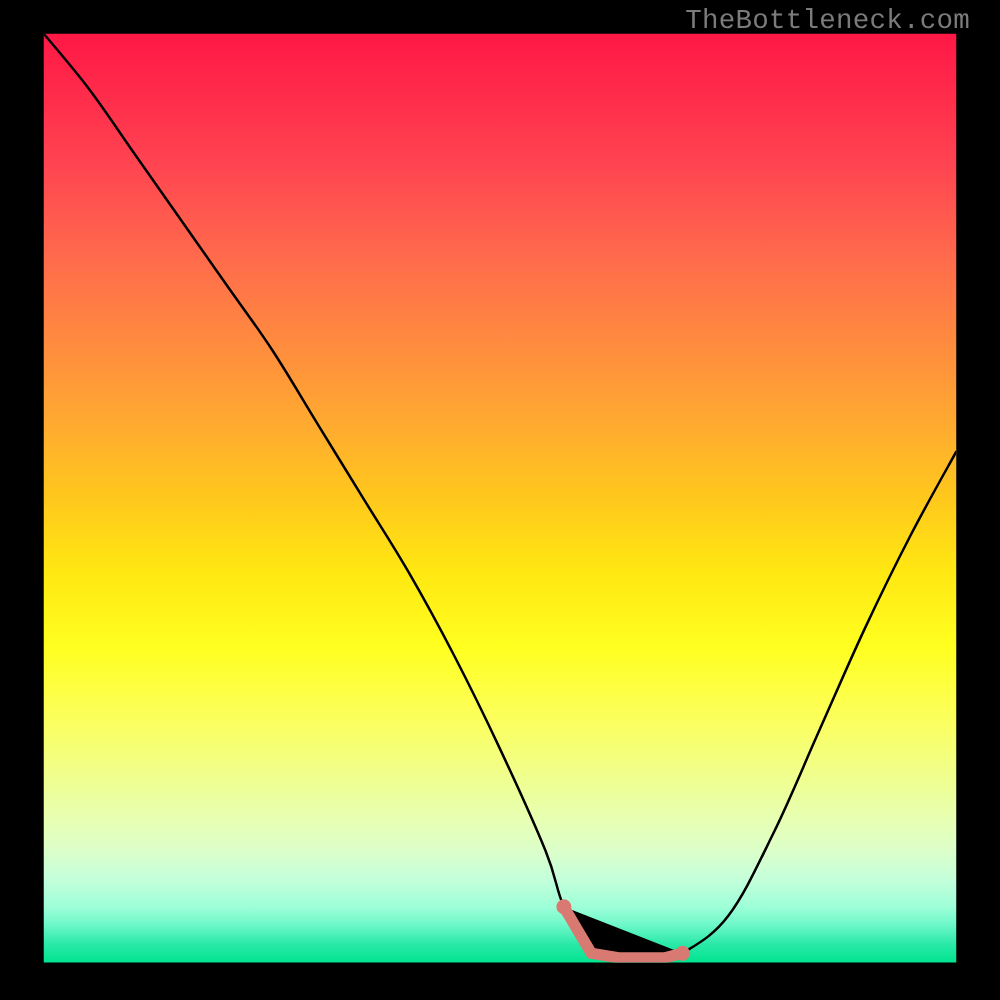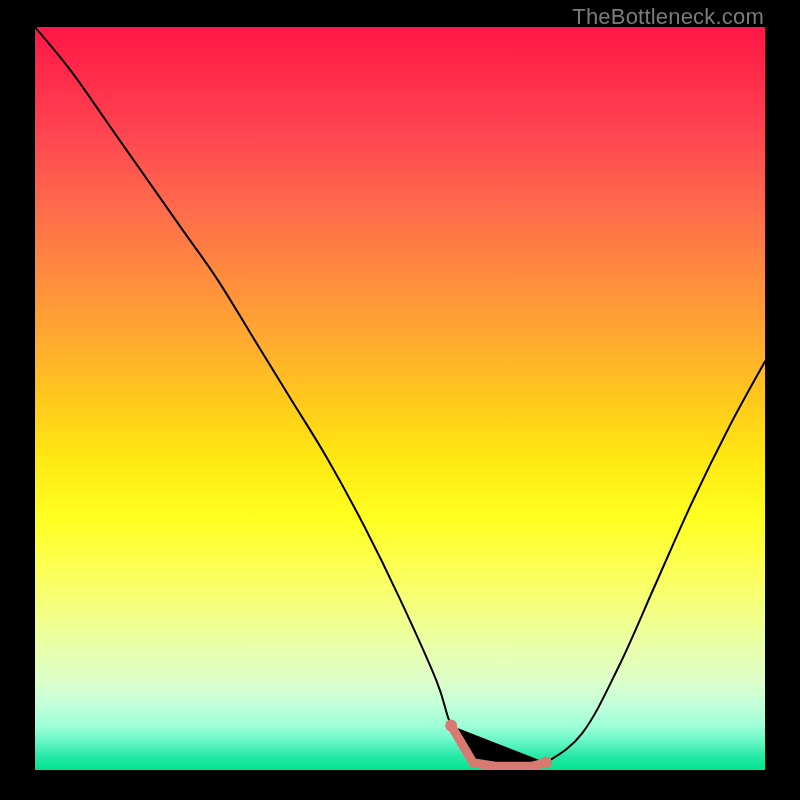--- a/index.html
+++ b/index.html
@@ -48,26 +48,27 @@
   .plot-svg {
     position: absolute;
     left: 0;
     top: 0;
     width: 730px;
     height: 743px;
   }
   .watermark {
     position: absolute;
     top: 4px;
-    right: 36px;
+    right: 24px;
     color: #7b7b7b;
     font-size: 22px;
     letter-spacing: 0.2px;
     font-weight: 400;
     user-select: none;
+    font-family: Liberation Mono, monospace;
   }
   .curve {
     fill: none;
     stroke: #000;
     stroke-width: 2;
     stroke-linecap: round;
   }
   .highlight-dot {
     fill: #d97a72;
   }

